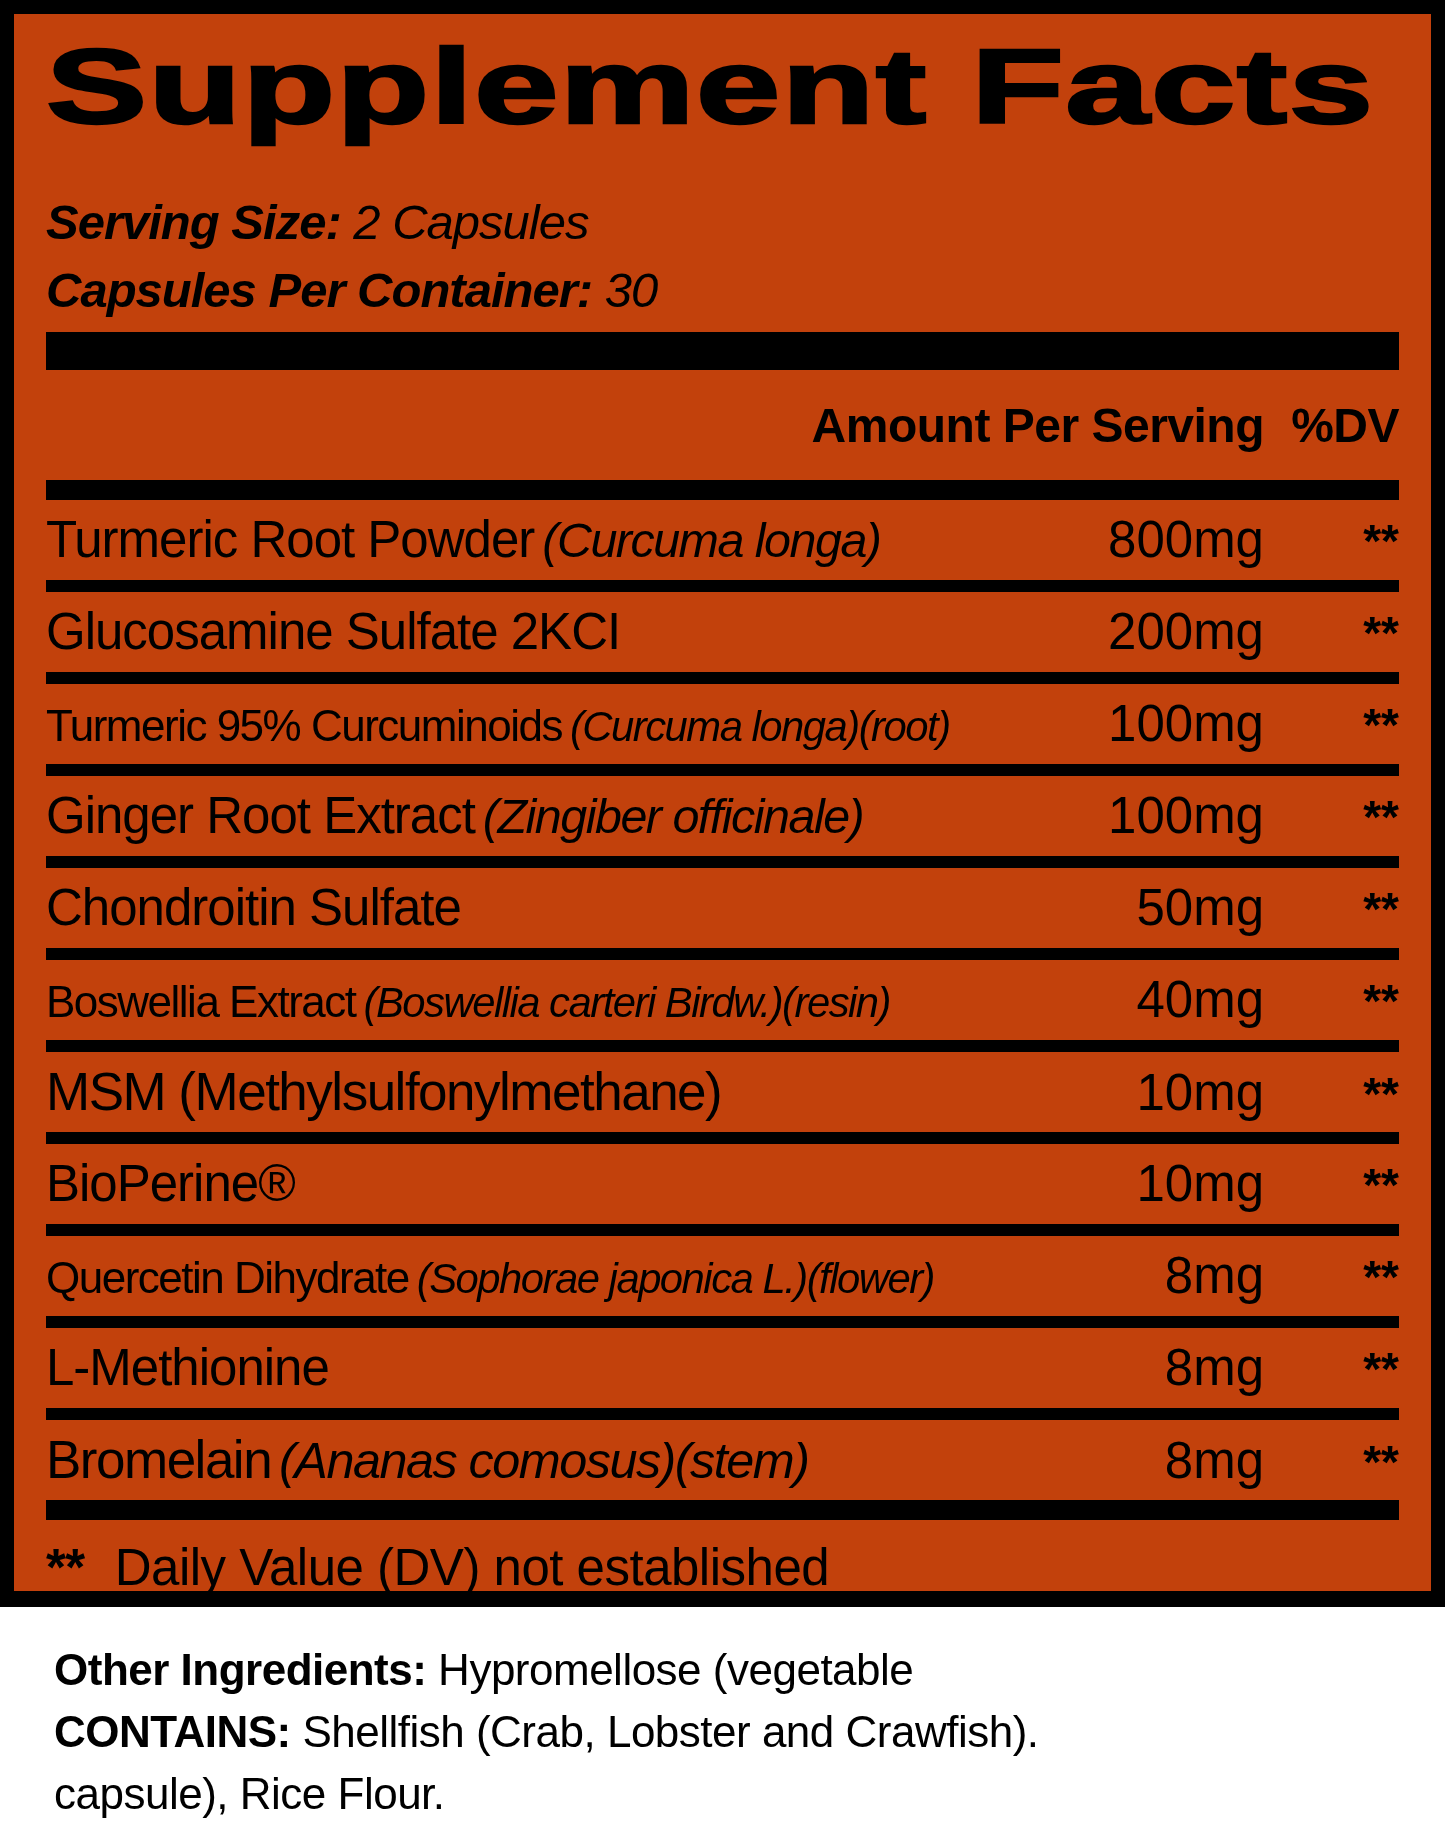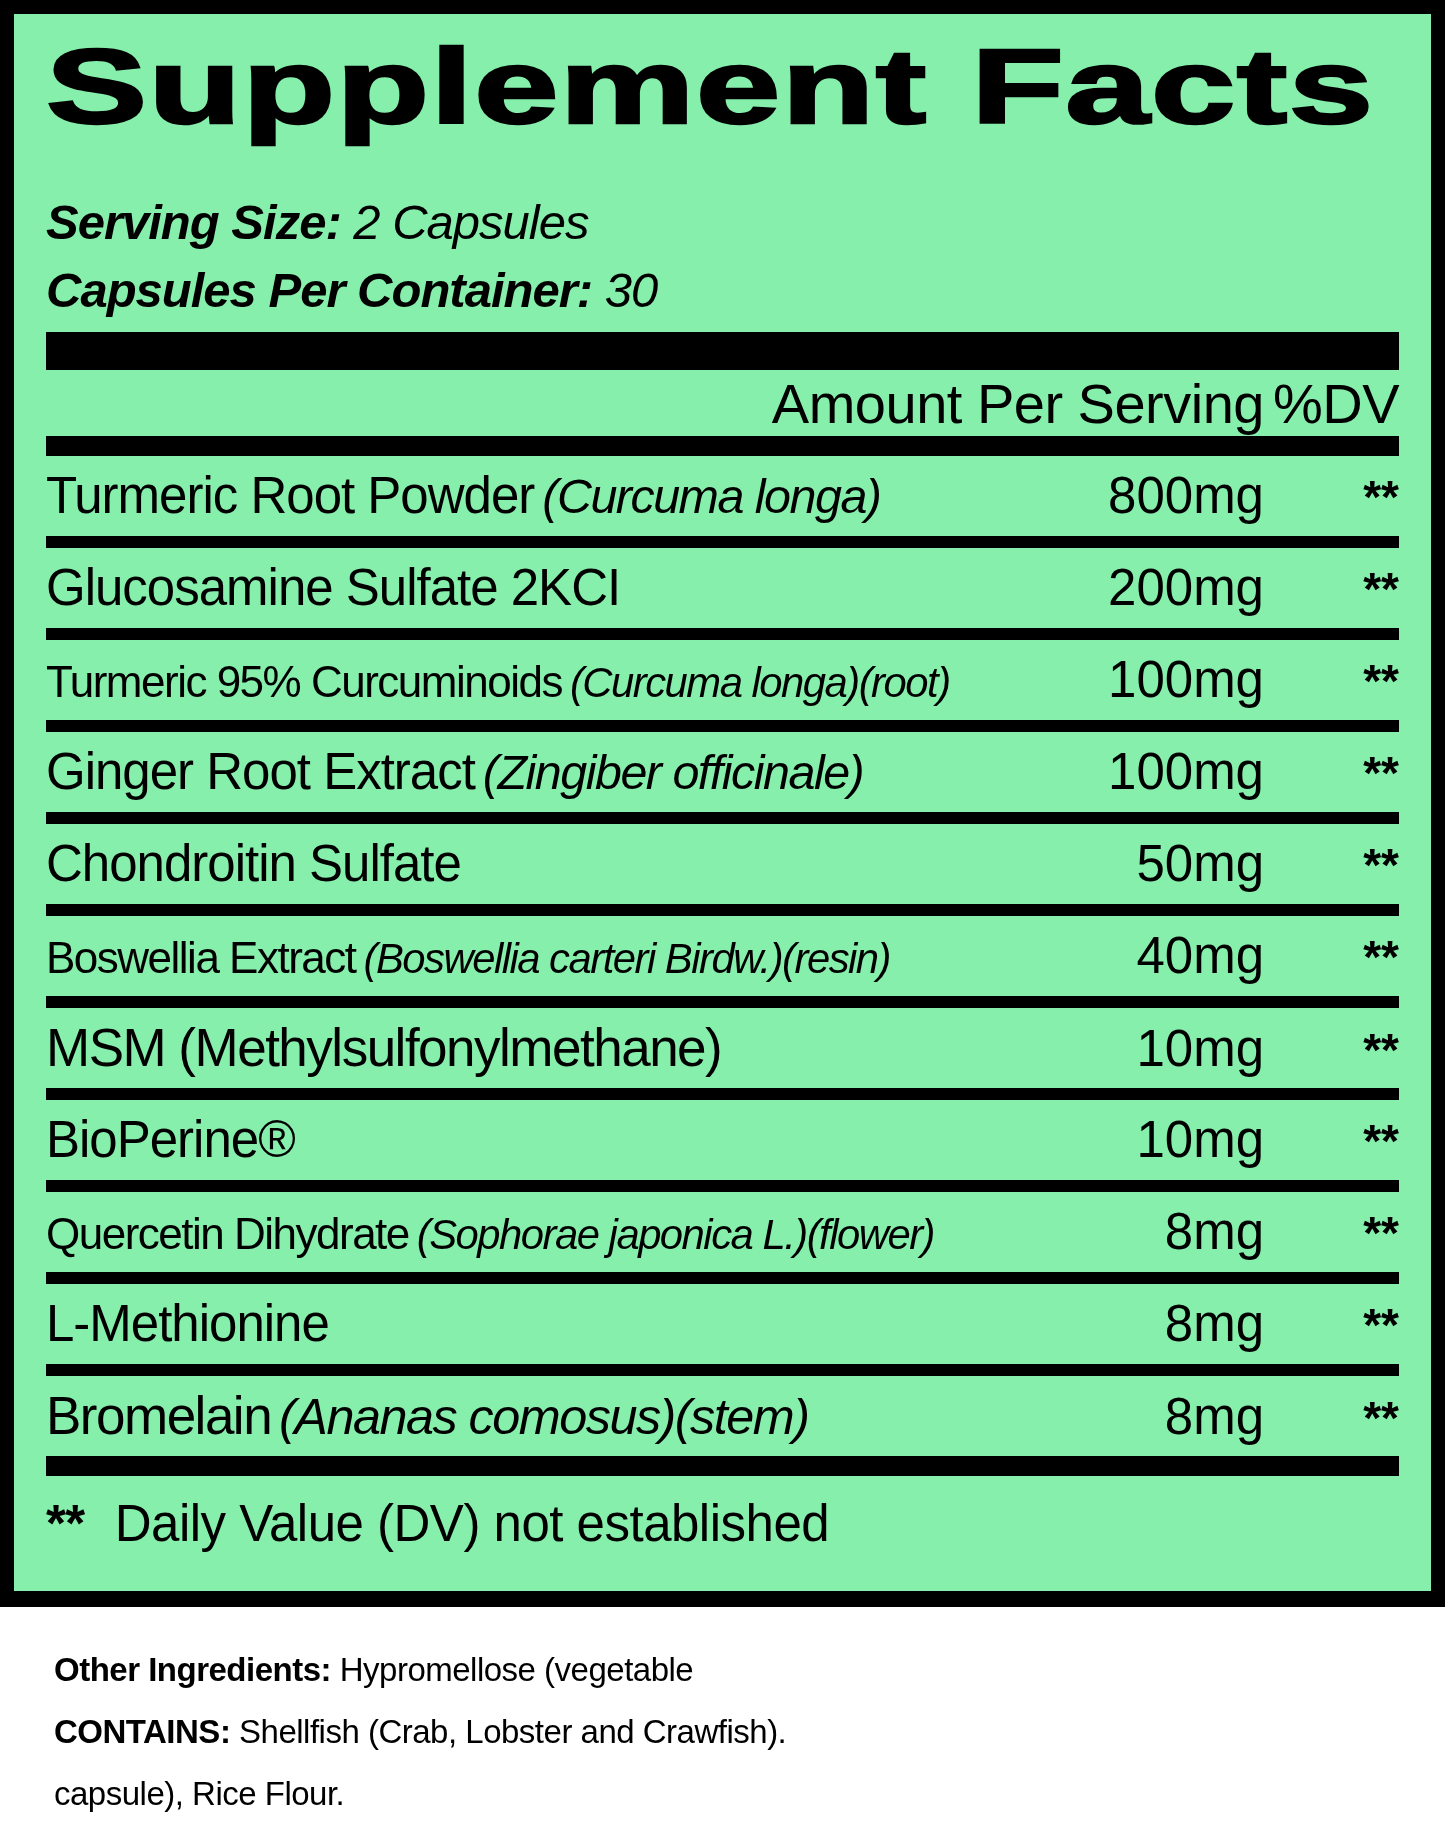--- a/index.html
+++ b/index.html
@@ -14,21 +14,21 @@
     height: 1827px;
     background: #fff;
     overflow: hidden;
   }
   .box {
     box-sizing: border-box;
     height: 1607px;
     border: 14px solid #000;
     border-bottom-width: 16px;
     padding: 18px 32px 0 32px;
-    background: #86efac;
+    background: #c2410c;
   }
   .title {
     height: 112px;
     line-height: 108px;
     white-space: nowrap;
   }
   .title span {
     display: inline-block;
     font-size: 106px;
     font-weight: bold;
@@ -51,23 +51,23 @@
     background: #000;
     margin-top: 8px;
   }
   .bar-mid {
     height: 20px;
     background: #000;
   }
   .hdr {
     display: flex;
     align-items: center;
-    height: 66px;
-    font-weight: normal;
-    font-size: 56px;
+    height: 110px;
+    font-weight: bold;
+    font-size: 48px;
     letter-spacing: -0.5px;
   }
   .hdr .hdr-amt { flex: 1; text-align: right; }
   .hdr .hdr-dv { width: 135px; text-align: right; }
   .sep { height: 12px; background: #000; }
   .row {
     display: flex;
     align-items: baseline;
     height: 80px;
     white-space: nowrap;
@@ -106,21 +106,21 @@
     line-height: 60px;
     letter-spacing: -0.5px;
     white-space: nowrap;
   }
   .footnote .mark {
     font-weight: bold;
     margin-right: 30px;
   }
   .bottom {
     padding: 32px 22px 0 54px;
-    font-size: 33px;
+    font-size: 44px;
     line-height: 62px;
     letter-spacing: -0.5px;
   }
   .bottom .blbl { font-weight: bold; }
 </style>
 </head>
 <body>
 
 <div class="page">
   <div class="box">

